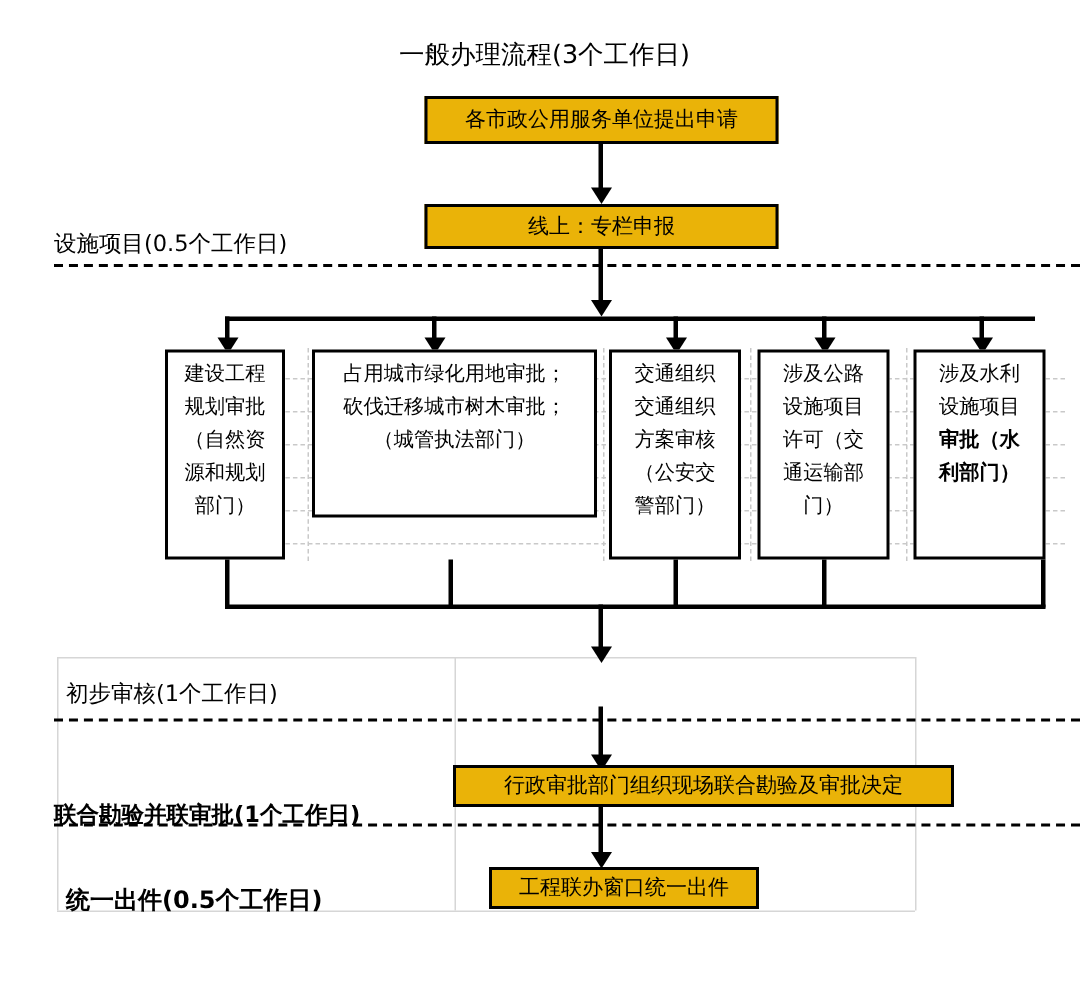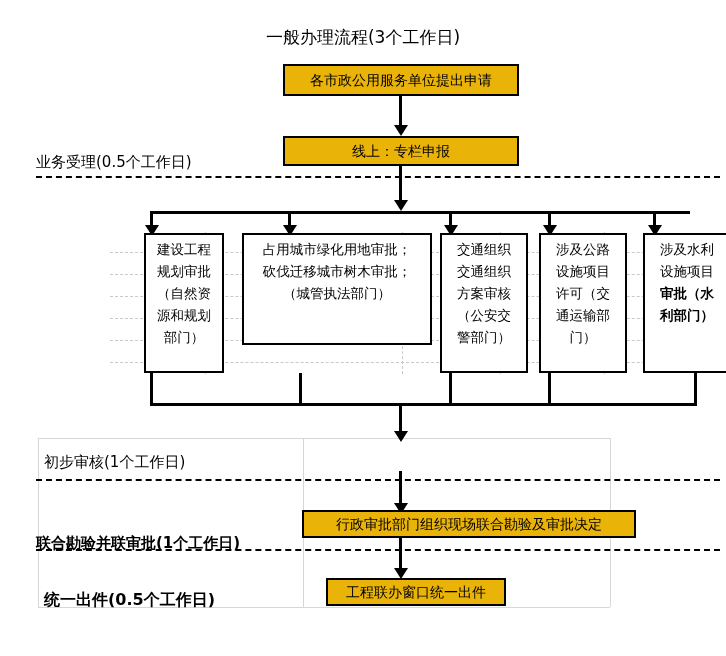--- a/index.html
+++ b/index.html
@@ -27,21 +27,20 @@
     box-sizing:border-box;
   }
   .box span{display:block;padding:0 2px;}
 
   
   .deptbox{
     border:2px solid #000;background:#fff;box-sizing:border-box;
     display:flex;align-items:flex-start;justify-content:center;
     text-align:center;font-size:13.5px;line-height:22px;
     padding-top:3px;
-    margin-left:34px;
   }
   .deptbox .inner{display:block;width:100%;}
   .bold{font-weight:bold;}
 
   
   .stage{
     font-size:15px;line-height:20px;white-space:nowrap;
   }
   .stage.b{font-weight:bold;}
 
@@ -97,21 +96,21 @@
   <div class="abs ln-v" style="left:399px;top:96px;height:31px;"></div>
   <div class="abs arrow-d" style="left:393.5px;top:125px;"></div>
 
   <div class="abs box" style="left:283px;top:136px;width:236px;height:30px;">
     <span>线上：专栏申报</span>
   </div>
 
   <div class="abs ln-v" style="left:399px;top:166px;height:38px;"></div>
   <div class="abs arrow-d" style="left:393.5px;top:200px;"></div>
 
-  <div class="abs stage" style="left:36px;top:152px;">业务受理(0.5个工作日)</div>
+  <div class="abs stage" style="left:36px;top:152px;">设施项目(0.5个工作日)</div>
   <div class="abs dash" style="left:36px;top:176px;width:684px;"></div>
 
   <div class="abs ln-h" style="left:150px;top:211px;width:540px;"></div>
 
   <div class="abs ln-v" style="left:150px;top:211px;height:18px;"></div>
   <div class="abs arrow-d" style="left:144.5px;top:225px;"></div>
 
   <div class="abs ln-v" style="left:288px;top:211px;height:18px;"></div>
   <div class="abs arrow-d" style="left:282.5px;top:225px;"></div>
 

